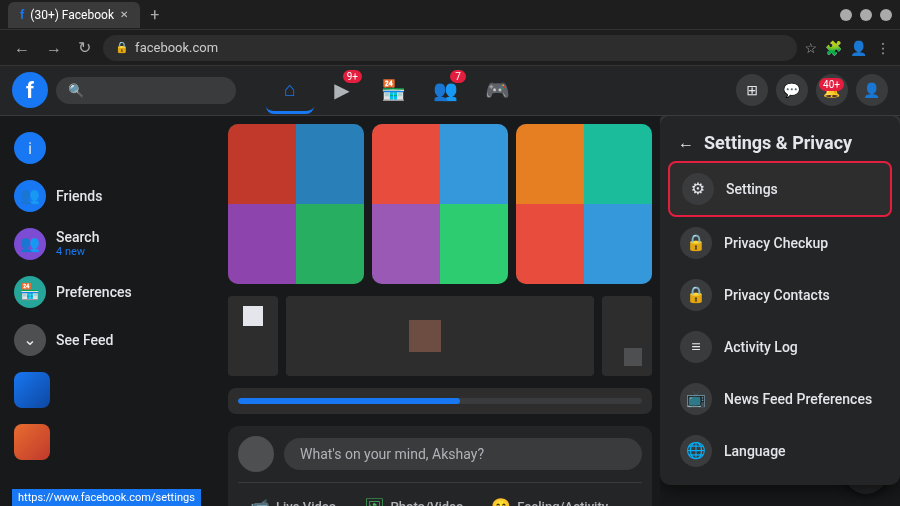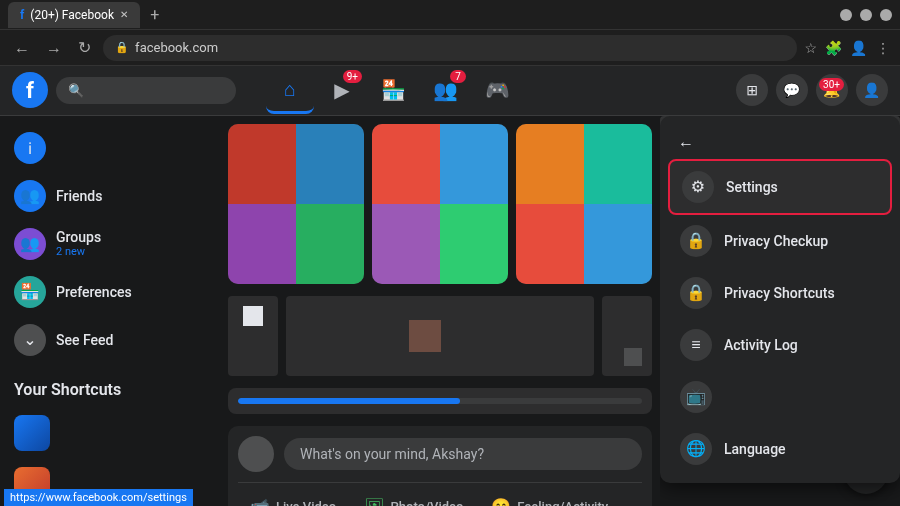--- a/index.html
+++ b/index.html
@@ -401,21 +401,21 @@
       height: 44px;
       display: flex;
       align-items: center;
       justify-content: center;
       box-shadow: 0 2px 8px rgba(0,0,0,0.5);
       cursor: pointer;
     }
     .status-bar {
       position: fixed;
       bottom: 0;
-      left: 4px;
+      left: 12px;
       background: #1877f2;
       color: white;
       font-size: 11px;
       padding: 2px 6px;
       z-index: 9999;
     }
     .notification-msg {
       background: #3a3b3c;
       padding: 8px 12px;
       border-radius: 4px;
@@ -424,21 +424,21 @@
       margin-bottom: 8px;
     }
   </style>
 </head>
 <body>
 
 <div class="browser-chrome">
   <div class="tab-bar">
     <div class="tab active">
       <span style="color:#1877f2;font-weight:bold;">f</span>
-      <span>(20+) Facebook</span>
+      <span>(30+) Facebook</span>
       <span class="tab-close">✕</span>
     </div>
     <span class="new-tab">+</span>
   </div>
   <div class="win-controls">
     <div class="win-btn win-min"></div>
     <div class="win-btn win-max"></div>
     <div class="win-btn win-close"></div>
   </div>
 </div>
@@ -489,55 +489,54 @@
     </div>
     <div class="nav-right">
       <div class="nav-right-btn">
         <span>⊞</span>
       </div>
       <div class="nav-right-btn">
         <span>💬</span>
       </div>
       <div class="nav-right-btn" style="position:relative;">
         <span>🔔</span>
-        <span class="badge">30+</span>
+        <span class="badge">40+</span>
       </div>
       <div class="nav-right-btn">
         <span>👤</span>
       </div>
     </div>
   </div>
 
   <div class="main-content">
 
     <div class="left-sidebar">
       <div class="sidebar-item">
         <div class="sidebar-icon blue">ℹ</div>
       </div>
       <div class="sidebar-item">
         <div class="sidebar-icon blue">👥</div>
         <span class="sidebar-label">Friends</span>
       </div>
       <div class="sidebar-item">
         <div class="sidebar-icon purple">👥</div>
         <div>
-          <div class="sidebar-label">Groups</div>
-          <div class="sidebar-badge">2 new</div>
+          <div class="sidebar-label">Search</div>
+          <div class="sidebar-badge">4 new</div>
         </div>
       </div>
       <div class="sidebar-item">
         <div class="sidebar-icon teal">🏪</div>
         <span class="sidebar-label">Preferences</span>
       </div>
       <div class="sidebar-item">
         <div class="sidebar-icon gray">⌄</div>
         <span class="sidebar-label">See Feed</span>
       </div>
 
-      <div class="your-shortcuts">Your Shortcuts</div>
       <div class="sidebar-item">
         <div style="width:36px;height:36px;border-radius:8px;background:linear-gradient(135deg,#1877f2,#0d47a1);flex-shrink:0;"></div>
       </div>
       <div class="sidebar-item">
         <div style="width:36px;height:36px;border-radius:8px;background:linear-gradient(135deg,#e86d30,#c0392b);flex-shrink:0;"></div>
       </div>
 
     </div>
 
     <div class="feed">
@@ -630,44 +629,46 @@
           <div class="contact-avatar" style="background:#6d4c41;"></div>
         </div>
         <div class="contact-item">
           <div class="contact-avatar" style="background:#4e4f50;"></div>
         </div>
       </div>
 
       <div class="settings-dropdown">
         <div class="dropdown-header">
           <span class="dropdown-back">←</span>
+          <span class="dropdown-title">Settings &amp; Privacy</span>
         </div>
 
         <div class="dropdown-item highlighted">
           <div class="dropdown-item-icon">⚙</div>
           <span class="dropdown-item-label">Settings</span>
         </div>
 
         <div class="dropdown-item">
           <div class="dropdown-item-icon">🔒</div>
           <span class="dropdown-item-label">Privacy Checkup</span>
         </div>
 
         <div class="dropdown-item">
           <div class="dropdown-item-icon">🔒</div>
-          <span class="dropdown-item-label">Privacy Shortcuts</span>
+          <span class="dropdown-item-label">Privacy Contacts</span>
         </div>
 
         <div class="dropdown-item">
           <div class="dropdown-item-icon">≡</div>
           <span class="dropdown-item-label">Activity Log</span>
         </div>
 
         <div class="dropdown-item">
           <div class="dropdown-item-icon">📺</div>
+          <span class="dropdown-item-label">News Feed Preferences</span>
         </div>
 
         <div class="dropdown-item">
           <div class="dropdown-item-icon">🌐</div>
           <span class="dropdown-item-label">Language</span>
         </div>
       </div>
 
       <div class="chat-overlay">
         <span style="font-size:18px;color:#e4e6eb;">✏</span>

